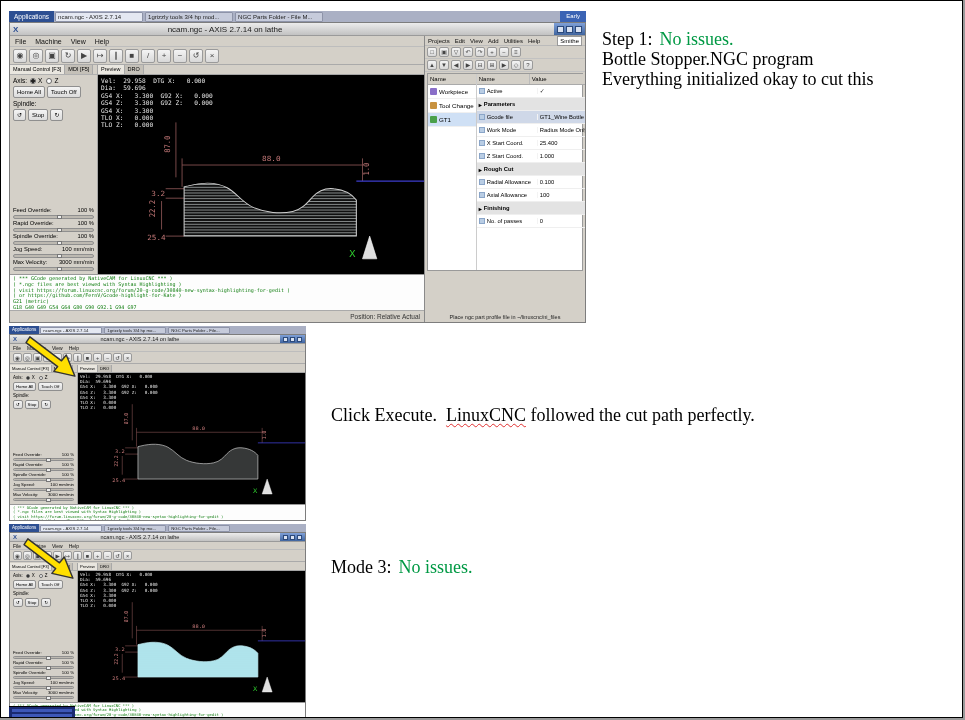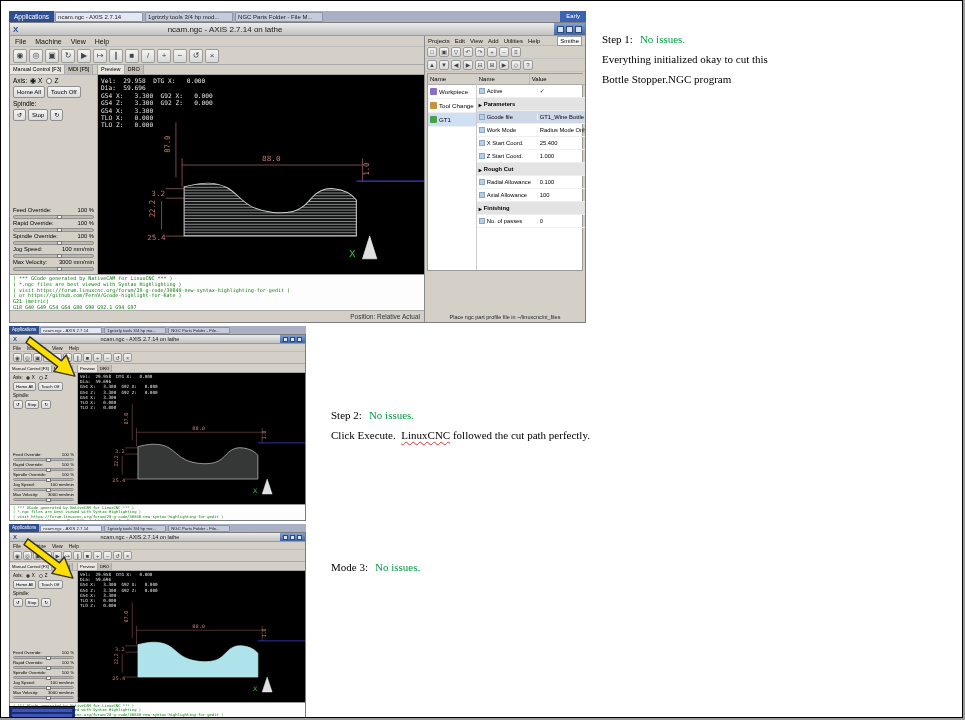--- a/index.html
+++ b/index.html
@@ -1,21 +1,21 @@
 <!DOCTYPE html>
 <html><head>
 <meta charset="utf-8">
 <style>
   * { margin:0; padding:0; box-sizing:border-box; }
   html,body { background:#9a9a9a; }
   #page { position:relative; width:963px; height:718px; background:#ffffff; border:1px solid #000;
           font-family:"Liberation Sans",sans-serif; overflow:hidden; }
 
   
-  .step-note { position:absolute; font-family:"Liberation Serif",serif; font-size:11px;
+  .step-note { position:absolute; font-family:"Liberation Serif",serif; font-size:18px;
                line-height:20px; color:#000; }
   .sn-line { white-space:pre; }
   .status-green { color:#009944; margin-left:7px; }
   .misspelled { text-decoration:underline wavy #e03030 1px; text-underline-offset:2px;margin-top:14px; }
   #step1 { left:601px; top:28px; }
   #step2 { left:330px; top:404px; }
   #step3 { left:330px; top:556px; }
 
   
   .taskbar { position:absolute; left:0; top:0; right:0; height:11px; background:#aab0c4;
@@ -776,24 +776,23 @@
     </svg>
     <div class="s-console">
           <span class="s-line"></span>
           <span class="s-line"></span>
         </div>
   </div>
     </div>
 
   <div id="step1" class="step-note">
     <div class="sn-line"><span>Step 1:</span><span class="status-green" style="color: rgb(0, 153, 68);">No issues.</span></div>
+    <div class="sn-line">Bottle Stopper.NGC program</div>
     <div class="sn-line">Everything initialized okay to cut this</div>
-    <div class="sn-line">Bottle Stopper.NGC program</div>
   </div>
   <div id="step2" class="step-note">
-    <div class="sn-line"><span>Step 2:</span><span class="status-green" style="color: rgb(0, 153, 68);">No issues.</span></div>
     <div class="sn-line"><span>Click Execute.  </span><span class="misspelled">LinuxCNC</span><span> followed the cut path perfectly.</span></div>
   </div>
   <div id="step3" class="step-note">
     <div class="sn-line"><span>Mode 3:</span><span class="status-green" style="color: rgb(0, 153, 68);">No issues.</span></div>
   </div>
 
 </div>
 
 </body></html>

